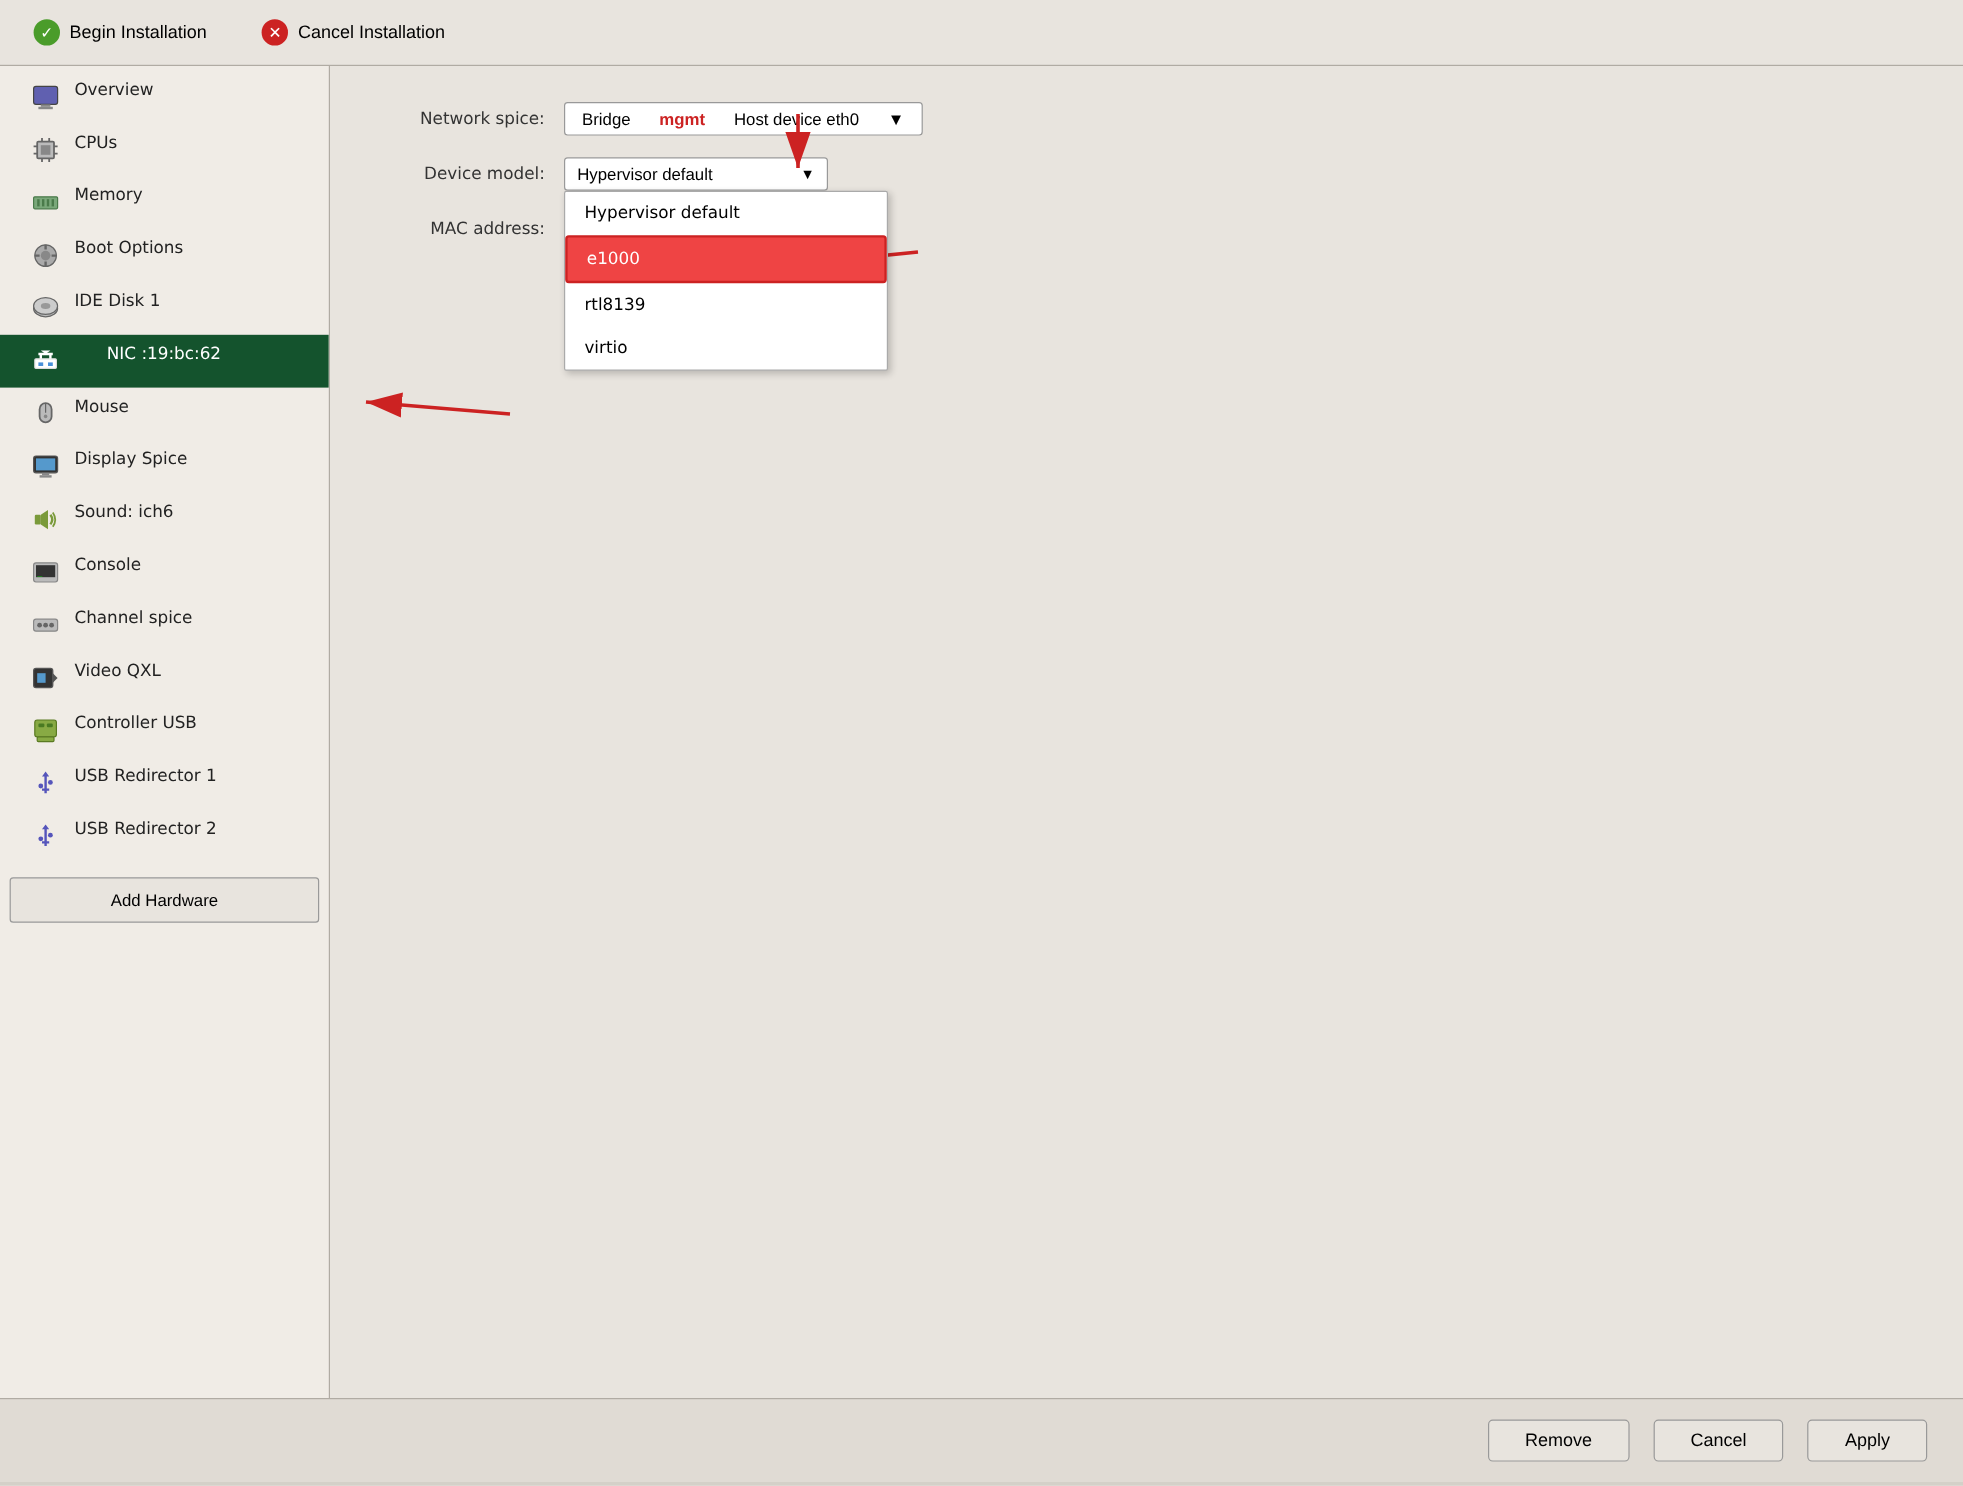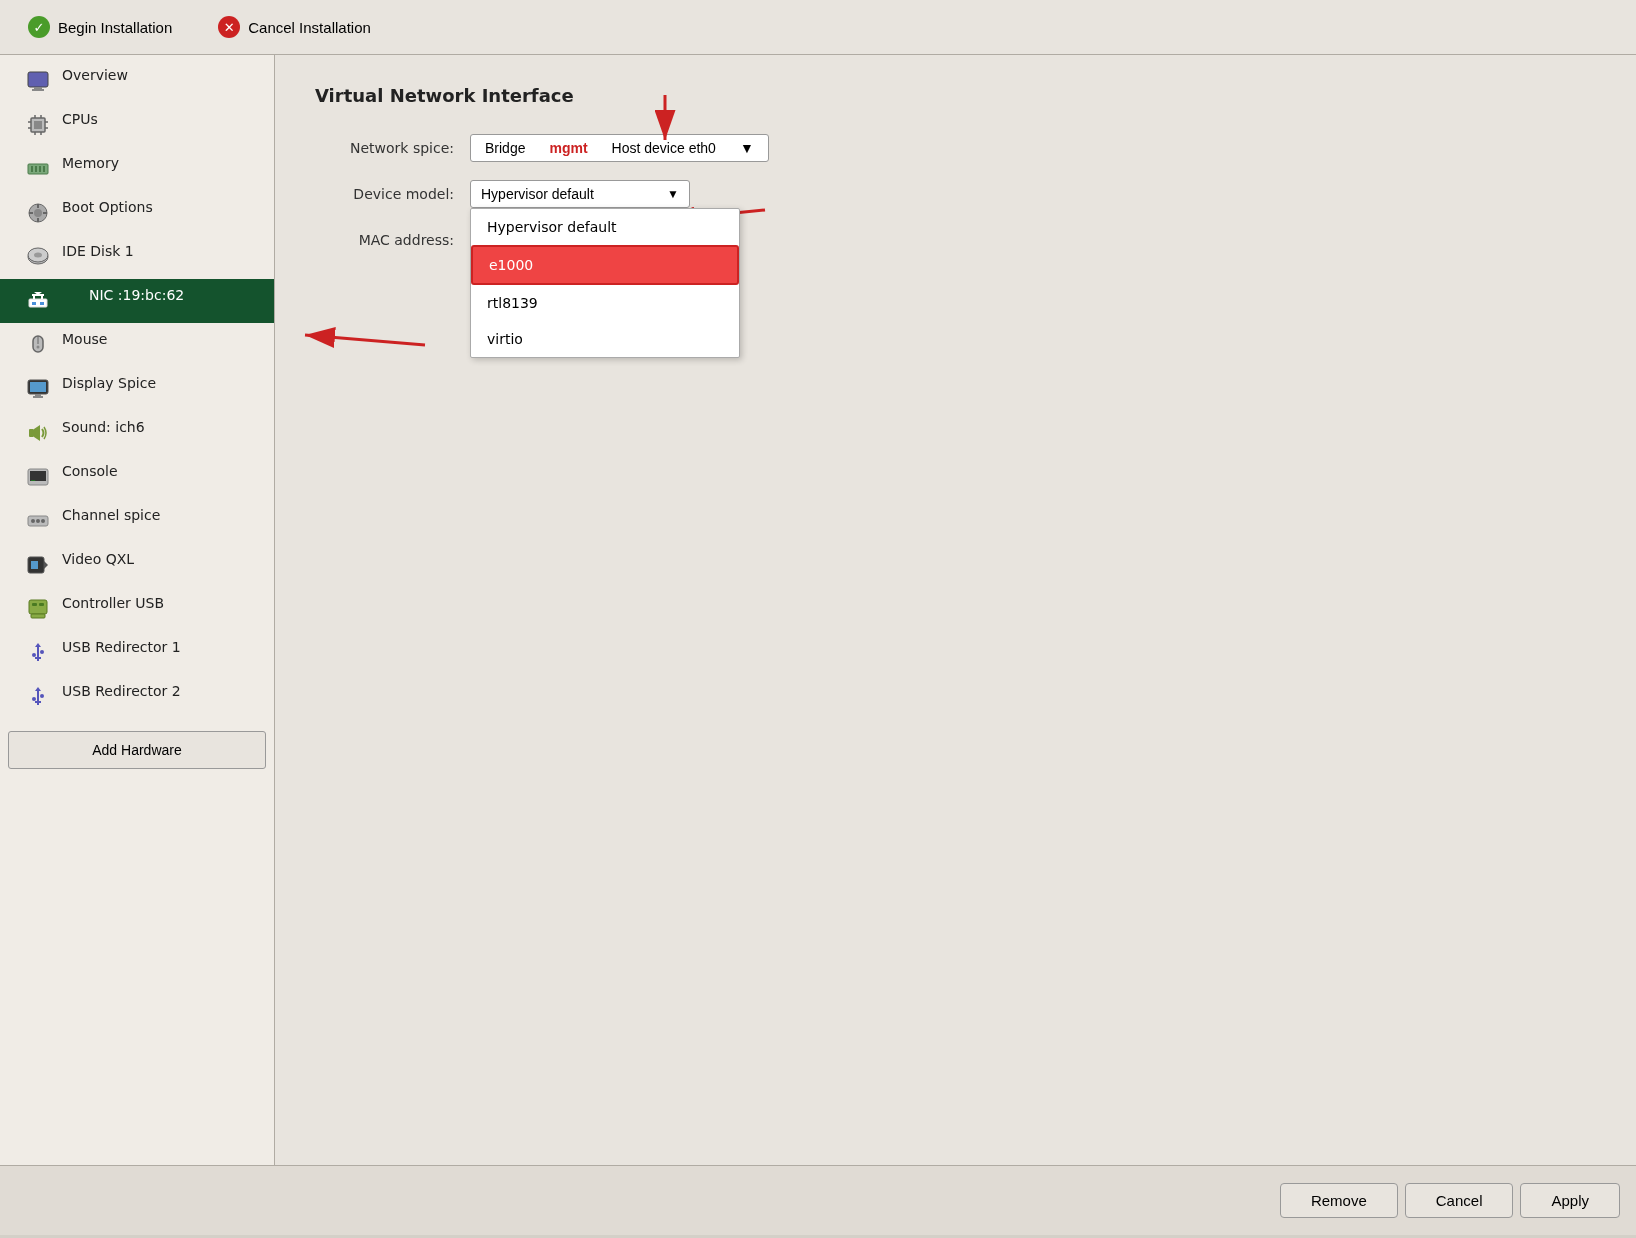--- a/index.html
+++ b/index.html
@@ -167,22 +167,22 @@
       pointer-events: none;
     }
 
     .footer {
       height: 70px;
       background: #e0dbd4;
       border-top: 1px solid #b0aba3;
       display: flex;
       align-items: center;
       justify-content: flex-end;
-      padding: 0 16px;
-      gap: 7px;
+      padding: 0 30px;
+      gap: 20px;
     }
     .footer-btn {
       padding: 8px 30px;
       font-size: 15px;
       border: 1px solid #999;
       border-radius: 4px;
       background: #e8e4de;
       cursor: pointer;
     }
     .footer-btn.apply {
@@ -403,21 +403,20 @@
       </div>
       <span>USB Redirector 2</span>
     </div>
 
     <div class="sidebar-footer">
       <button class="add-hw-btn">Add Hardware</button>
     </div>
   </div>
 
   <div class="content-area">
-    <div class="section-title">Virtual Network Interface</div>
 
     <div class="form-row">
       <div class="form-label">Network spice:</div>
       <button class="network-source-btn">
         <span>Bridge</span>
         <span style="color:#cc2222; font-weight:bold;">mgmt</span>
         <span>Host device eth0</span>
         <span style="margin-left:auto;">▼</span>
       </button>
     </div>

